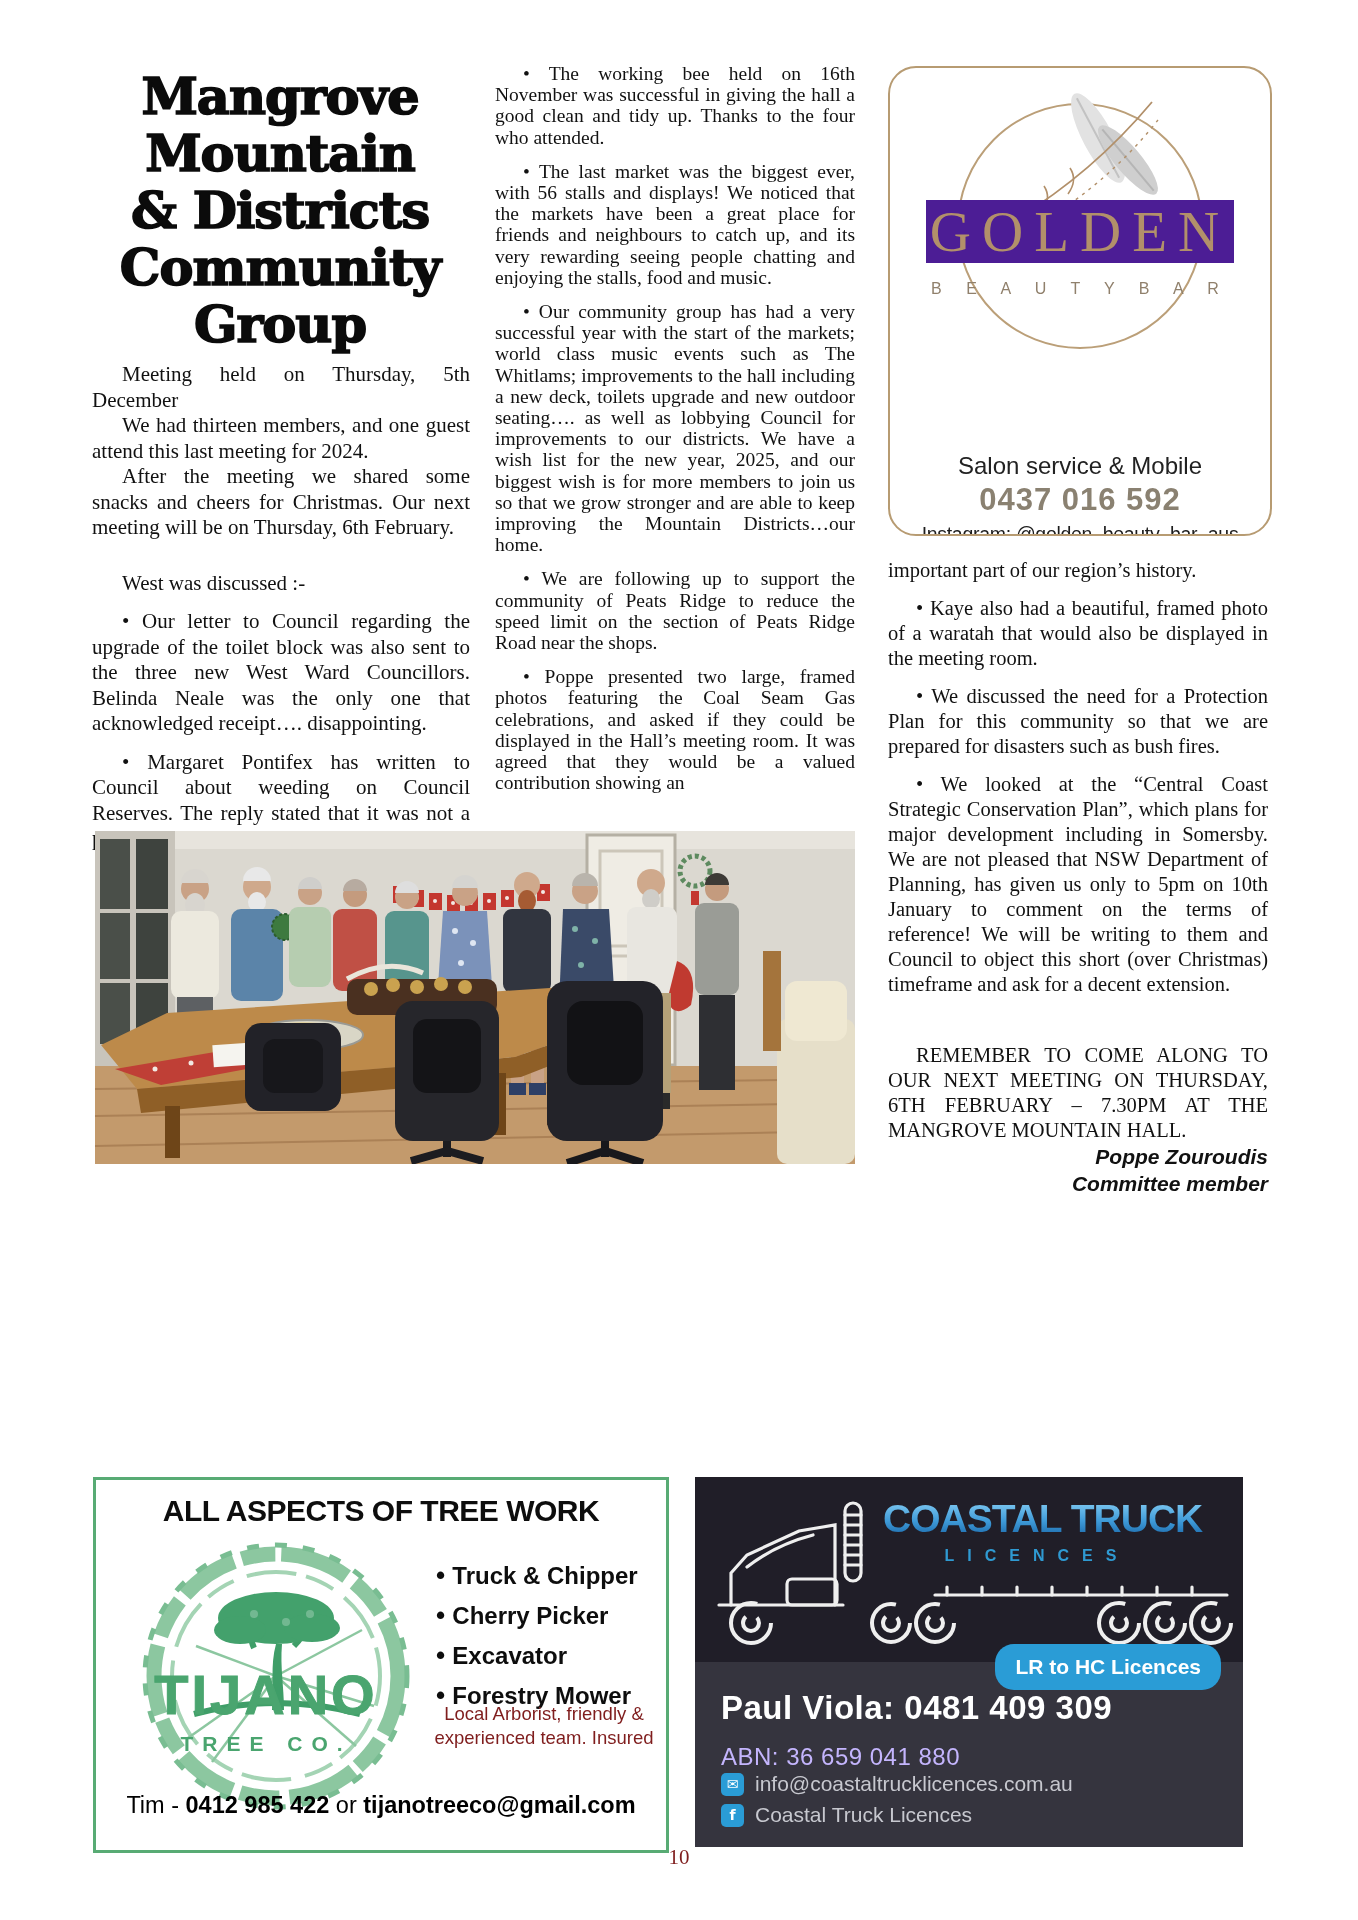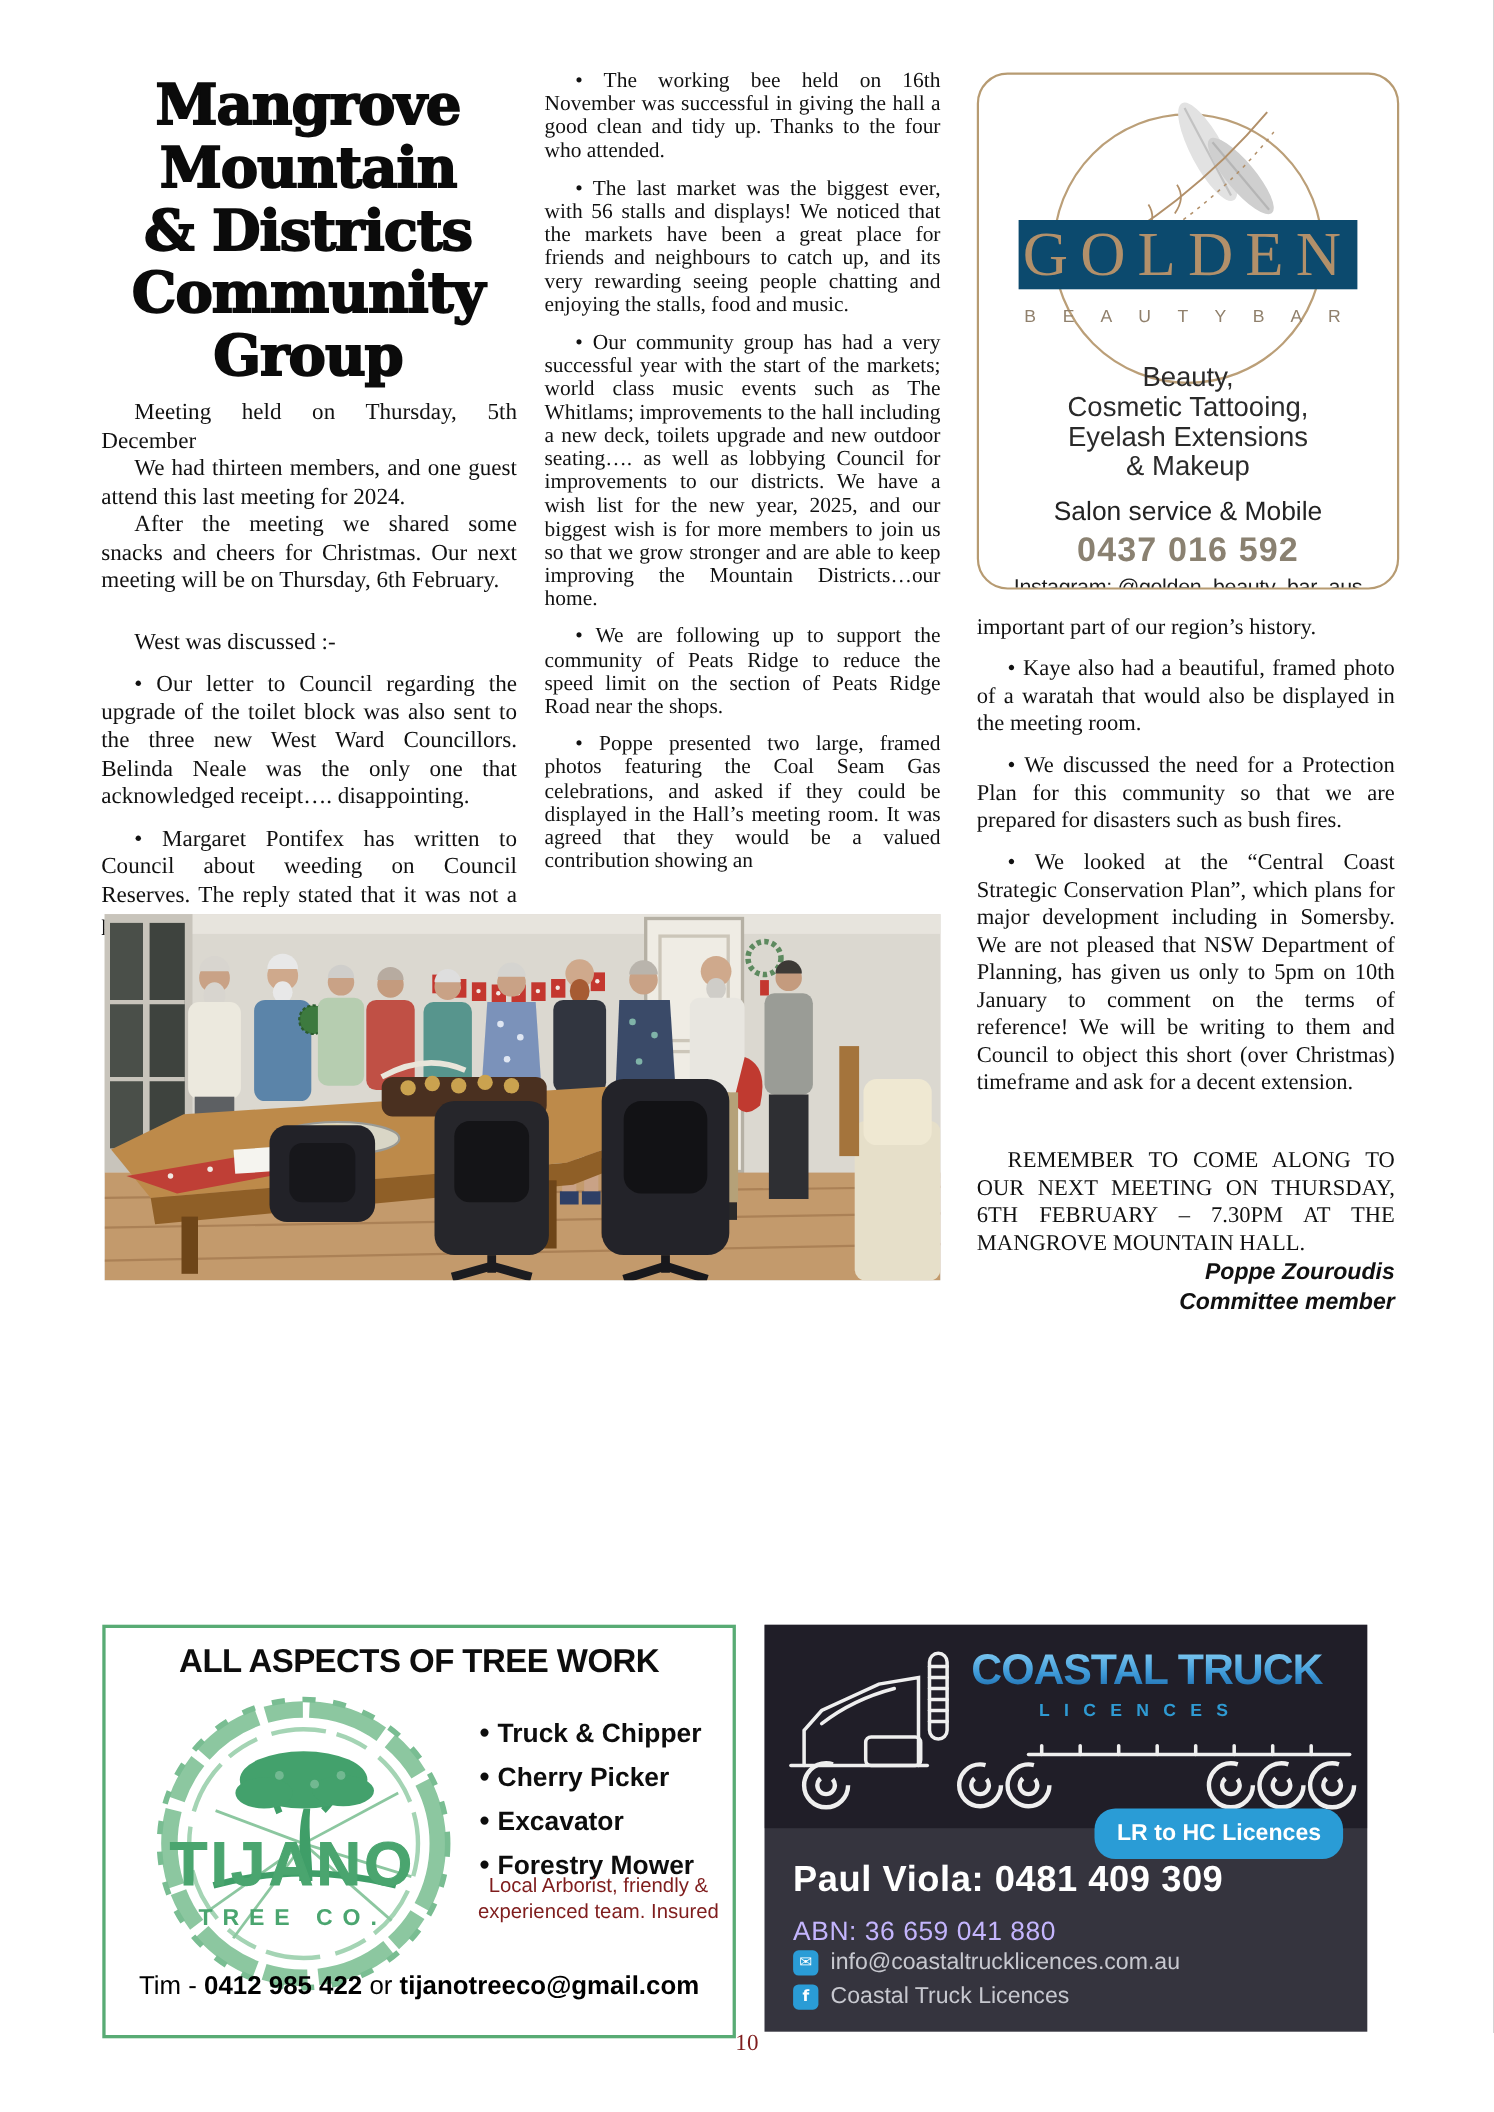--- a/index.html
+++ b/index.html
@@ -25,21 +25,21 @@
   .signature{margin-top:12px;text-align:right;font-family:"Liberation Sans",sans-serif;
              font-style:italic;font-weight:bold;font-size:21px;line-height:27px;text-indent:0;}
 
   
   .golden{position:absolute;left:888px;top:66px;width:380px;height:466px;background:#fff;
           border:2.5px solid #b79b72;border-radius:28px;font-family:"Liberation Sans",sans-serif;
           text-align:center;overflow:hidden;}
   .golden svg{position:absolute;left:0;top:0;}
   .g-brand{position:absolute;left:0;top:132px;width:100%;color:#b2906a;
            font-family:"Liberation Serif",serif;font-size:57px;letter-spacing:11px;line-height:64px;}
-  .g-brand span{background:#0c4a6e;padding:0 4px;}
+  .g-brand span{background:#4c1d95;padding:0 4px;}
   .g-tag{position:absolute;left:0;top:212px;width:100%;color:#90806c;font-size:16px;letter-spacing:10px;}
   .g-services{position:absolute;left:0;top:262px;width:100%;color:#2a2a2a;font-size:25px;line-height:27px;}
   .g-mode{position:absolute;left:0;top:384px;width:100%;color:#222;font-size:24px;}
   .g-phone{position:absolute;left:0;top:414px;width:100%;color:#8a8171;font-size:31px;font-weight:bold;letter-spacing:1px;}
   .g-insta{position:absolute;left:0;top:455px;width:100%;color:#1c1c1c;font-size:19.5px;letter-spacing:-0.3px;}
 
   
   .photo{position:absolute;left:95px;top:831px;width:760px;height:333px;overflow:hidden;background:#d9d6ce;}
 
   
@@ -121,26 +121,20 @@
       <g transform="rotate(-40 238 92)">
         <ellipse cx="238" cy="92" rx="13" ry="44" fill="#cfcfcf"></ellipse>
         <line x1="238" y1="52" x2="238" y2="132" stroke="#b5b5b5" stroke-width="2"></line>
       </g>
       <path d="M96,168 C150,140 210,96 262,34" fill="none" stroke="#b2906a" stroke-width="1.8"></path>
       <path d="M110,176 C168,150 224,108 268,52" fill="none" stroke="#b2906a" stroke-width="1.4" stroke-dasharray="3 5"></path>
       <path d="M128,160 q10,-14 2,-26 M152,144 q10,-14 2,-26 M178,126 q10,-14 2,-26" fill="none" stroke="#b2906a" stroke-width="1.6"></path>
     </svg>
     <div class="g-brand"><span>GOLDEN</span></div>
     <div class="g-tag">B E A U T Y   B A R</div>
-    <div class="g-services">
-      <div>Beauty,</div>
-      <div>Cosmetic Tattooing,</div>
-      <div>Eyelash Extensions</div>
-      <div>&amp; Makeup</div>
-    </div>
     <div class="g-mode">Salon service &amp; Mobile</div>
     <div class="g-phone">0437 016 592</div>
     <div class="g-insta">Instagram: @golden_beauty_bar_aus</div>
   </div>
 
   <div class="col col3">
     <p class="no-indent">important part of our region’s history.</p>
     <p class="mt-md">•  Kaye also had a beautiful, framed photo of a waratah that would also be displayed in the meeting room.</p>
     <p class="mt-md">•   We discussed the need for a Protection Plan for this community so that we are prepared for disasters such as bush fires.</p>
     <p class="mt-md">•  We looked at the “Central Coast Strategic Conservation Plan”, which plans for major development including in Somersby. We are not pleased that NSW Department of Planning, has given us only to 5pm on 10th January to comment on the terms of reference! We will be writing to them and Council to object this short (over Christmas) timeframe and ask for a decent extension.</p>

